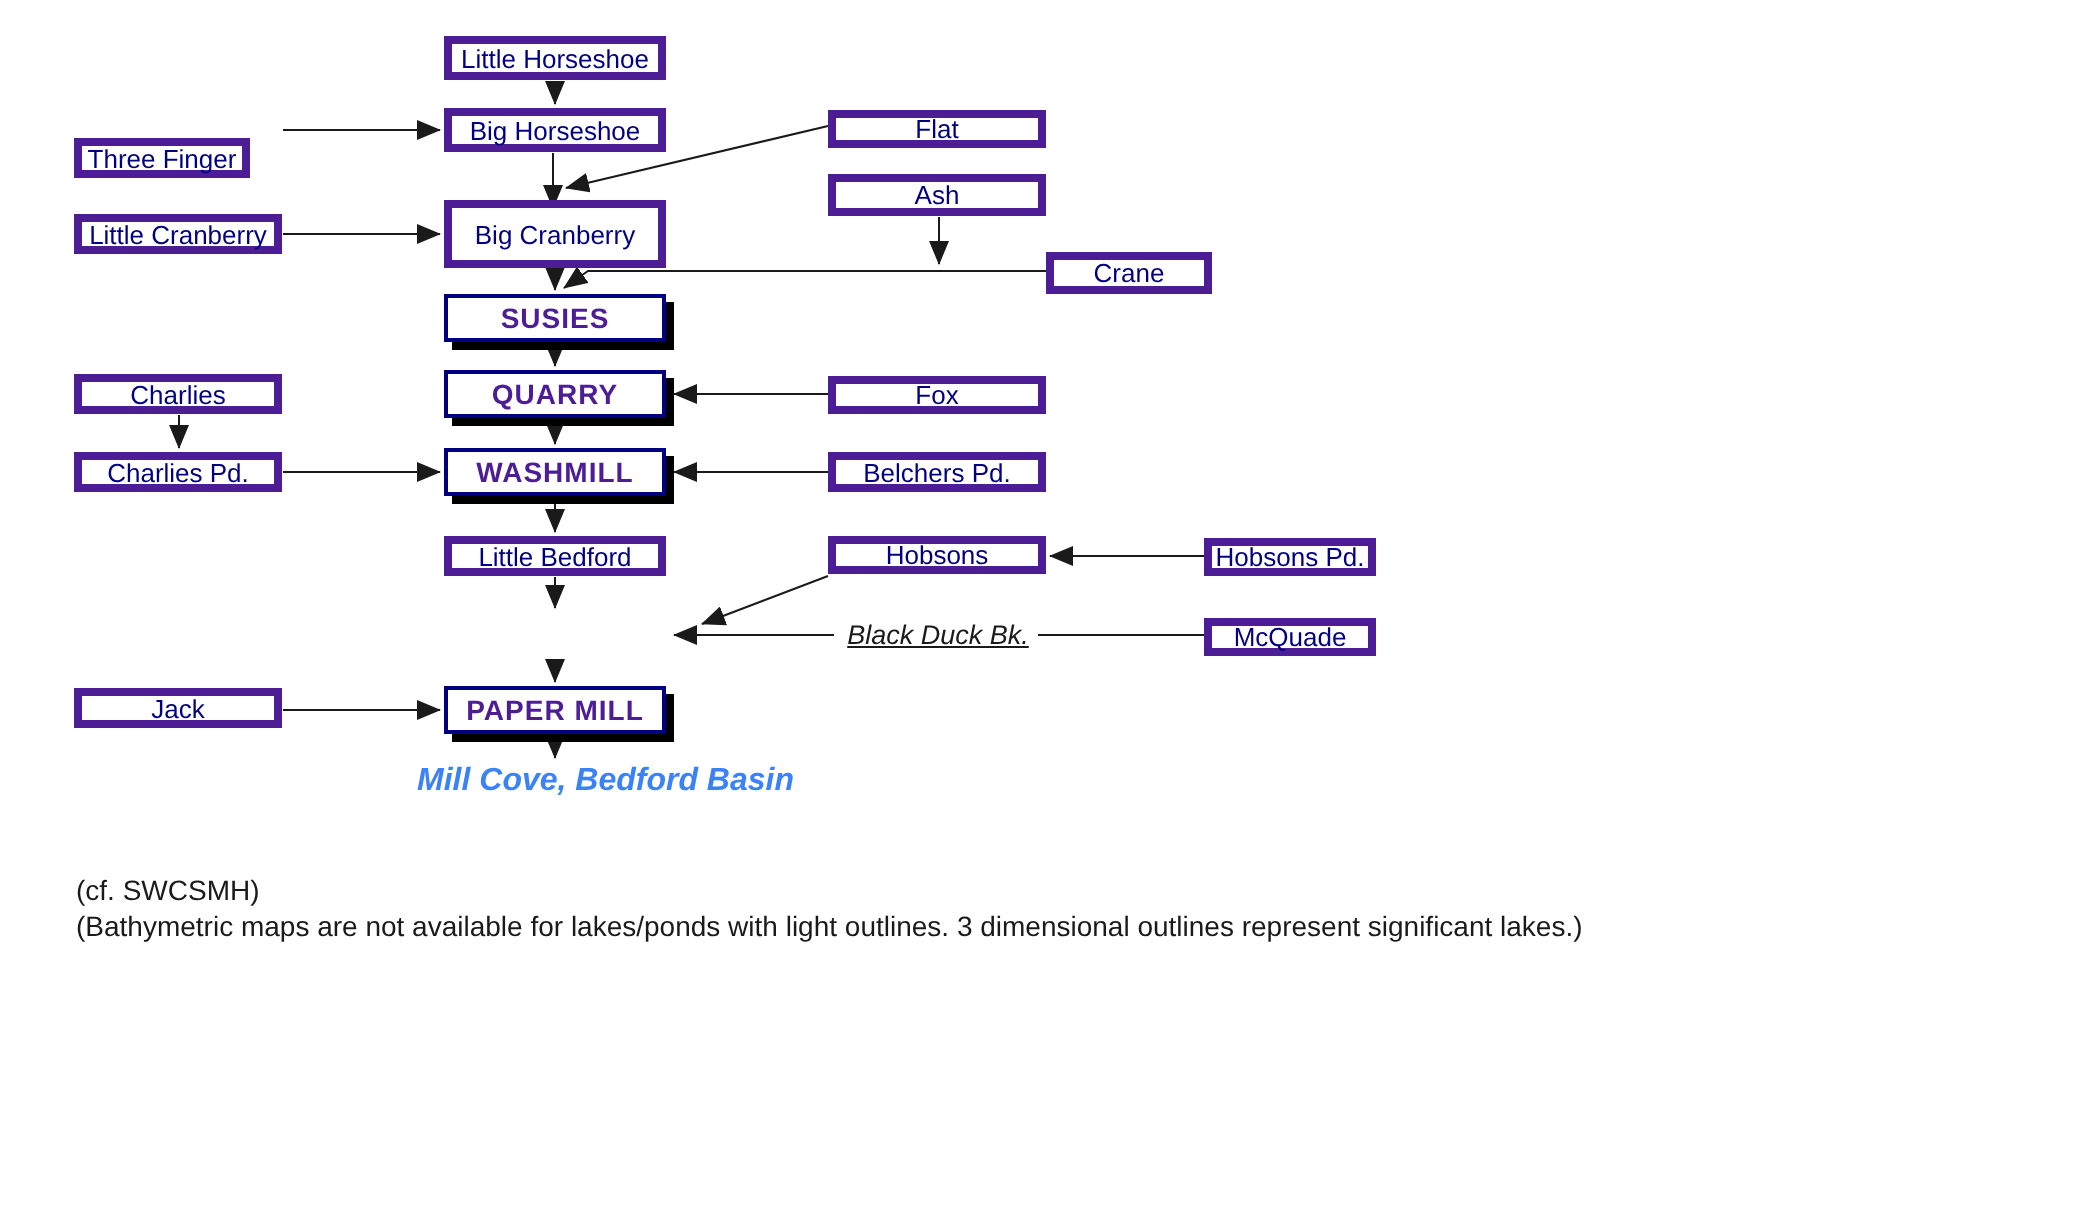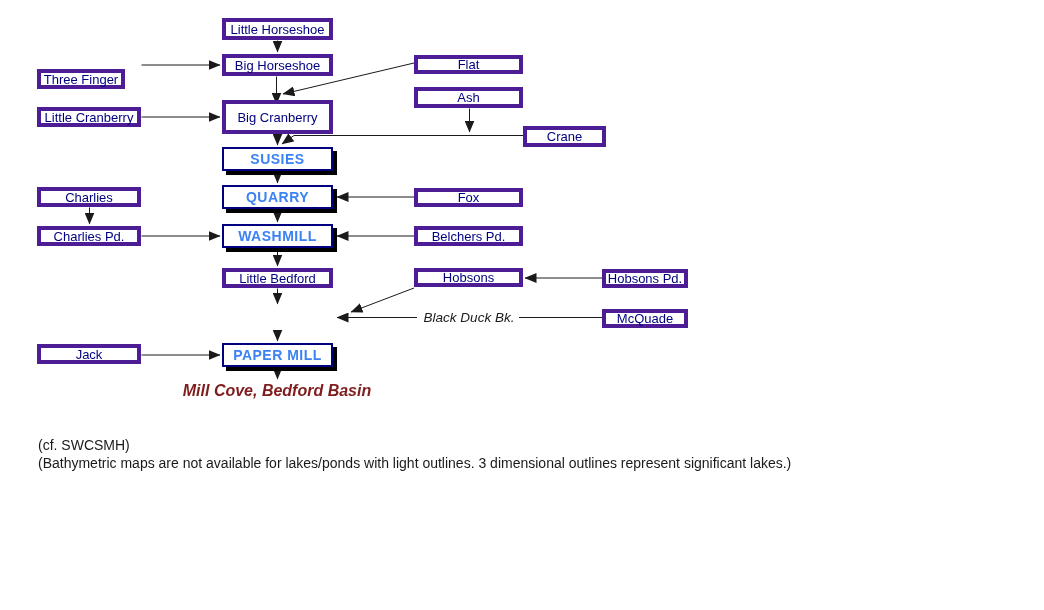--- a/index.html
+++ b/index.html
@@ -18,41 +18,42 @@
     background:#ffffff;
     border:4px solid #4c1d95;
     color:#000080;
     font-size:13px;
     line-height:1;
     white-space:nowrap;
   }
   .node.significant{
     border:2px solid #000080;
     box-shadow:4px 4px 0 0 #000000;
-    color:#3b82f6;
+    color:#4c1d95;
     font-weight:bold;
     font-size:14px;
     letter-spacing:0.5px;
   }
   .stream-label{
     position:absolute;
     color:#1a1a1a;
     font-size:13.5px;
     font-style:italic;
     white-space:nowrap;
     text-align:center;
+    text-decoration:underline;
   }
   .outlet-label{
     position:absolute;
-    color:#7f1d1d;
+    color:#3b82f6;
     font-size:16px;
     font-weight:bold;
     font-style:italic;
     white-space:nowrap;
-    text-align:center;
+    text-align:right;
   }
   .notes{
     position:absolute;
     left:38px;top:436px;
     color:#1a1a1a;
     font-size:14px;
     line-height:18px;
     white-space:nowrap;
   }
 </style>

